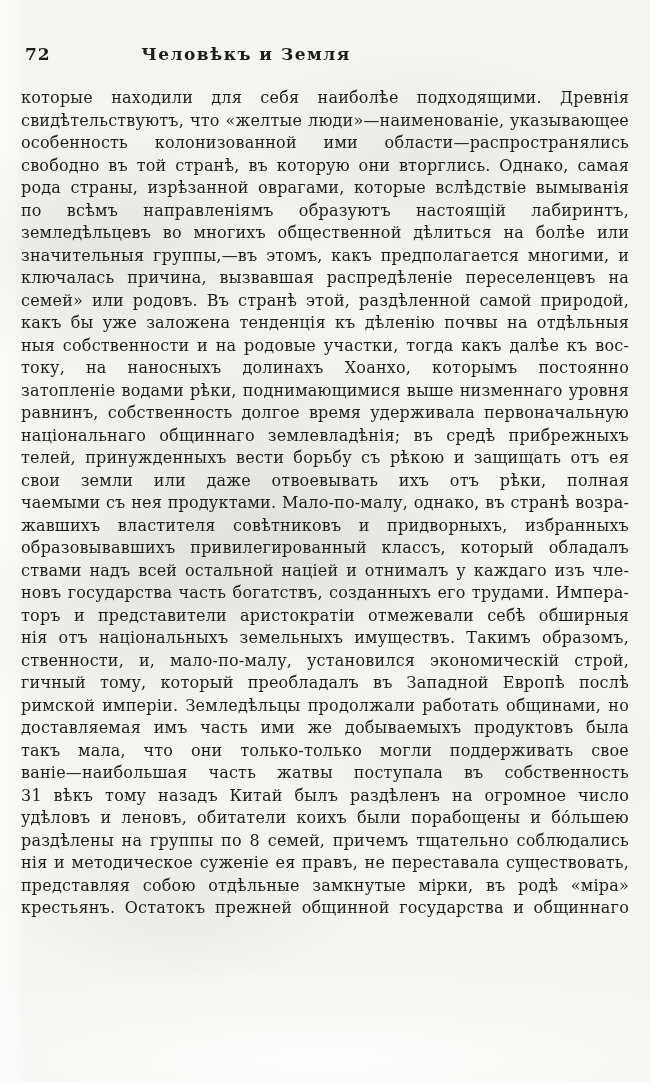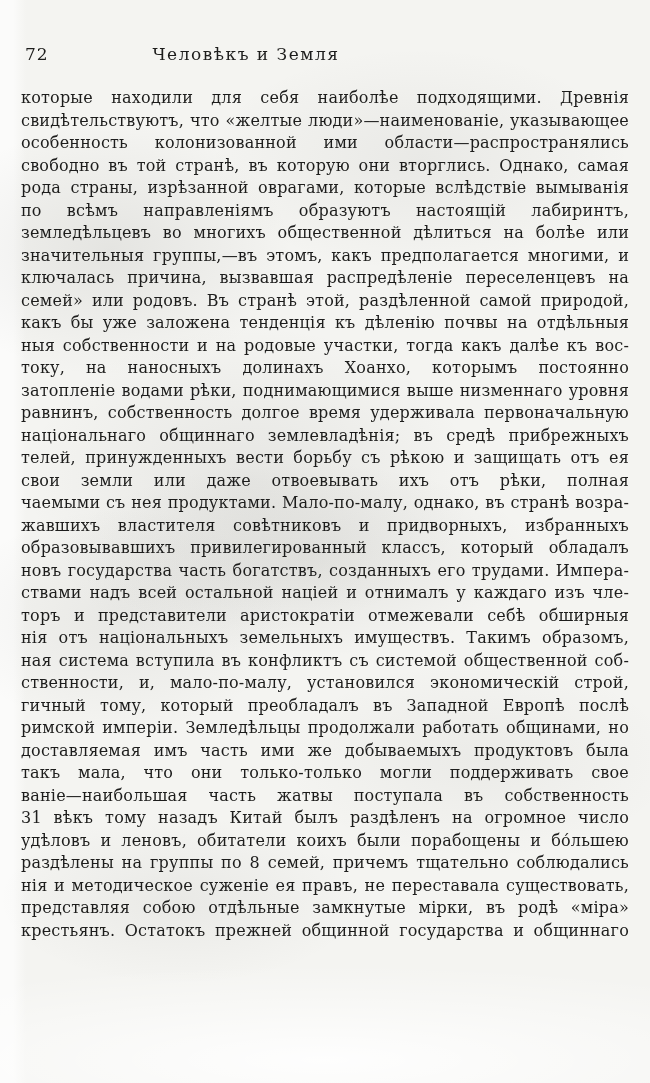--- a/index.html
+++ b/index.html
@@ -26,20 +26,21 @@
       radial-gradient(ellipse 700px 120px at 325px 1060px, rgba(255,255,255,0.9), transparent 80%),
       linear-gradient(90deg, #fbfbfa 0px, #fbfbfa 13px, #f4f4f1 26px),
       #f4f4f1;
   }
   .header {
     position: absolute;
     top: 44px;
     left: 0;
     width: 522px;
     height: 22px;
+    font-weight: bold;
   }
   .page-num {
     position: absolute;
     left: 25px;
     top: 0;
     font-size: 17px;
     letter-spacing: 1px;
   }
   .running-title {
     position: absolute;
@@ -91,25 +92,24 @@
       <div class="text-line">ныя собственности и на родовые участки, тогда какъ далѣе къ вос-</div>
       <div class="text-line">току, на наносныхъ долинахъ Хоанхо, которымъ постоянно угрожаетъ</div>
       <div class="text-line">затопленіе водами рѣки, поднимающимися выше низменнаго уровня</div>
       <div class="text-line">равнинъ, собственность долгое время удерживала первоначальную форму</div>
       <div class="text-line">національнаго общиннаго землевладѣнія; въ средѣ прибрежныхъ обита-</div>
       <div class="text-line">телей, принужденныхъ вести борьбу съ рѣкою и защищать отъ ея водъ</div>
       <div class="text-line">свои земли или даже отвоевывать ихъ отъ рѣки, полная солидарность</div>
       <div class="text-line">чаемыми съ нея продуктами. Мало-по-малу, однако, въ странѣ возра-</div>
       <div class="text-line">жавшихъ властителя совѣтниковъ и придворныхъ, избранныхъ людей,</div>
       <div class="text-line">образовывавшихъ привилегированный классъ, который обладалъ преимуще-</div>
+      <div class="text-line">ствами надъ всей остальной націей и отнималъ у каждаго изъ чле-</div>
       <div class="text-line">новъ государства часть богатствъ, созданныхъ его трудами. Импера-</div>
-      <div class="text-line">ствами надъ всей остальной націей и отнималъ у каждаго изъ чле-</div>
       <div class="text-line">торъ и представители аристократіи отмежевали себѣ обширныя владѣ-</div>
       <div class="text-line">нія отъ національныхъ земельныхъ имуществъ. Такимъ образомъ, удѣль-</div>
-      <div class="text-line">ная система вступила въ конфликтъ съ системой общественной соб-</div>
       <div class="text-line">ственности, и, мало-по-малу, установился экономическій строй, анало-</div>
       <div class="text-line">гичный тому, который преобладалъ въ Западной Европѣ послѣ паденія</div>
       <div class="text-line">римской имперіи. Земледѣльцы продолжали работать общинами, но пре-</div>
       <div class="text-line">доставляемая имъ часть ими же добываемыхъ продуктовъ была</div>
       <div class="text-line">такъ мала, что они только-только могли поддерживать свое существо-</div>
       <div class="text-line">ваніе—наибольшая часть жатвы поступала въ собственность властителей.</div>
       <div class="text-line">31 вѣкъ тому назадъ Китай былъ раздѣленъ на огромное число</div>
       <div class="text-line">удѣловъ и леновъ, обитатели коихъ были порабощены и бо́льшею частью</div>
       <div class="text-line">раздѣлены на группы по 8 семей, причемъ тщательно соблюдались всѣ</div>
       <div class="text-line">нія и методическое суженіе ея правъ, не переставала существовать,</div>

